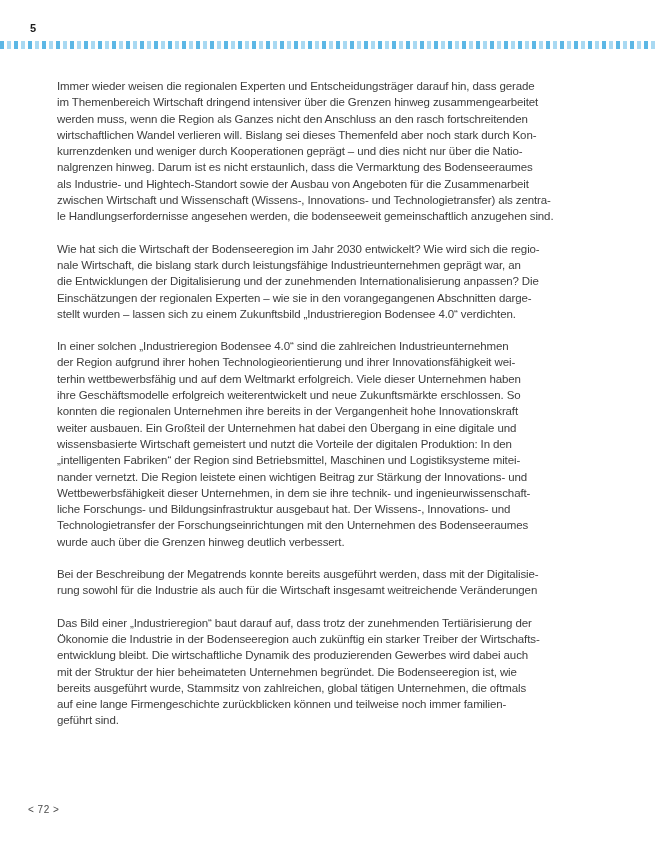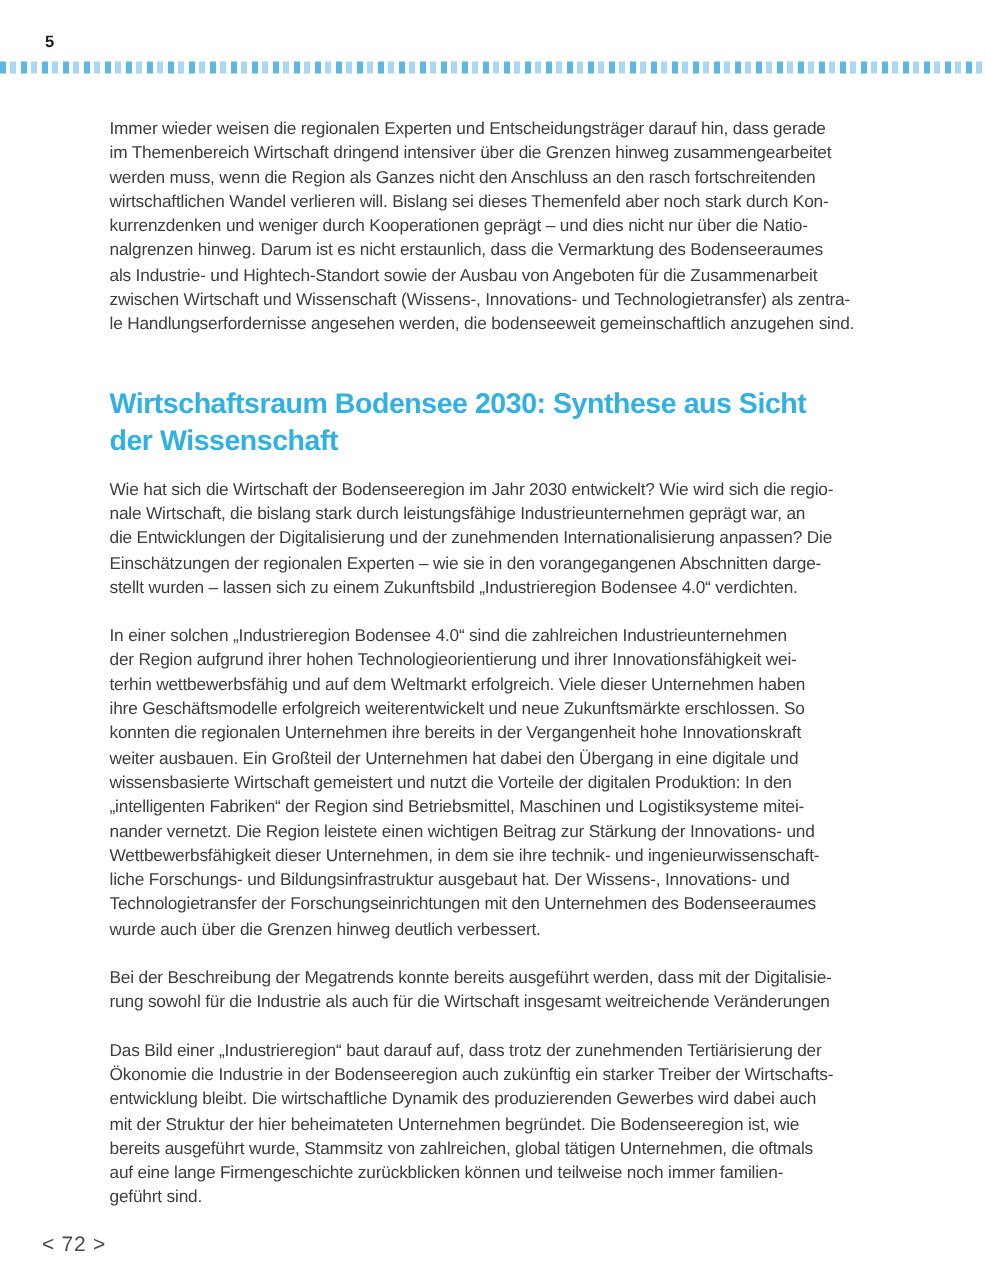--- a/index.html
+++ b/index.html
@@ -32,21 +32,21 @@
     width: 657px;
     background: repeating-linear-gradient(
       to right,
       var(--dash-a, #5cb7e5) 0 4px,
       transparent 4px 7px,
       var(--dash-b, #a9d9f2) 7px 11px,
       transparent 11px 14px
     );
   }
   .content {
-    padding: 29px 28px 0 73px;
+    padding: 29px 28px 0 57px;
   }
   .body-text {
     white-space: pre-line;
     font-size: 11.5px;
     line-height: 16.3px;
     letter-spacing: -0.12px;
     color: var(--body-text, #3d3d3d);
     margin: 0 0 16px 0;
   }
   .section-heading {
@@ -54,22 +54,22 @@
     color: var(--accent, #31b1e1);
     font-size: 19px;
     line-height: 25px;
     font-weight: bold;
     letter-spacing: -0.3px;
     margin: 32px 0 12px 0;
   }
   .page-footer {
     position: absolute;
     left: 28px;
-    top: 821px;
-    font-size: 14px;
+    top: 804px;
+    font-size: 10px;
     letter-spacing: 0.5px;
     color: #4a4a4a;
   }
 </style>
 </head>
 <body>
 
 <div class="page" style="--accent: #31b1e1; --dash-a: #5cb7e5; --dash-b: #a9d9f2; --body-text: #3d3d3d;">
 
   <header class="page-header">
@@ -82,22 +82,20 @@
     <p class="body-text">Immer wieder weisen die regionalen Experten und Entscheidungsträger darauf hin, dass gerade
 im Themenbereich Wirtschaft dringend intensiver über die Grenzen hinweg zusammengearbeitet
 werden muss, wenn die Region als Ganzes nicht den Anschluss an den rasch fortschreitenden
 wirtschaftlichen Wandel verlieren will. Bislang sei dieses Themenfeld aber noch stark durch Kon-
 kurrenzdenken und weniger durch Kooperationen geprägt – und dies nicht nur über die Natio-
 nalgrenzen hinweg. Darum ist es nicht erstaunlich, dass die Vermarktung des Bodenseeraumes
 als Industrie- und Hightech-Standort sowie der Ausbau von Angeboten für die Zusammenarbeit
 zwischen Wirtschaft und Wissenschaft (Wissens-, Innovations- und Technologietransfer) als zentra-
 le Handlungserfordernisse angesehen werden, die bodenseeweit gemeinschaftlich anzugehen sind.</p>
 
-    <h1 class="section-heading">Wirtschaftsraum Bodensee 2030: Synthese aus Sicht
-der Wissenschaft</h1>
 
     <p class="body-text">Wie hat sich die Wirtschaft der Bodenseeregion im Jahr 2030 entwickelt? Wie wird sich die regio-
 nale Wirtschaft, die bislang stark durch leistungsfähige Industrieunternehmen geprägt war, an
 die Entwicklungen der Digitalisierung und der zunehmenden Internationalisierung anpassen? Die
 Einschätzungen der regionalen Experten – wie sie in den vorangegangenen Abschnitten darge-
 stellt wurden – lassen sich zu einem Zukunftsbild „Industrieregion Bodensee 4.0“ verdichten.</p>
     <p class="body-text">In einer solchen „Industrieregion Bodensee 4.0“ sind die zahlreichen Industrieunternehmen
 der Region aufgrund ihrer hohen Technologieorientierung und ihrer Innovationsfähigkeit wei-
 terhin wettbewerbsfähig und auf dem Weltmarkt erfolgreich. Viele dieser Unternehmen haben
 ihre Geschäftsmodelle erfolgreich weiterentwickelt und neue Zukunftsmärkte erschlossen. So

